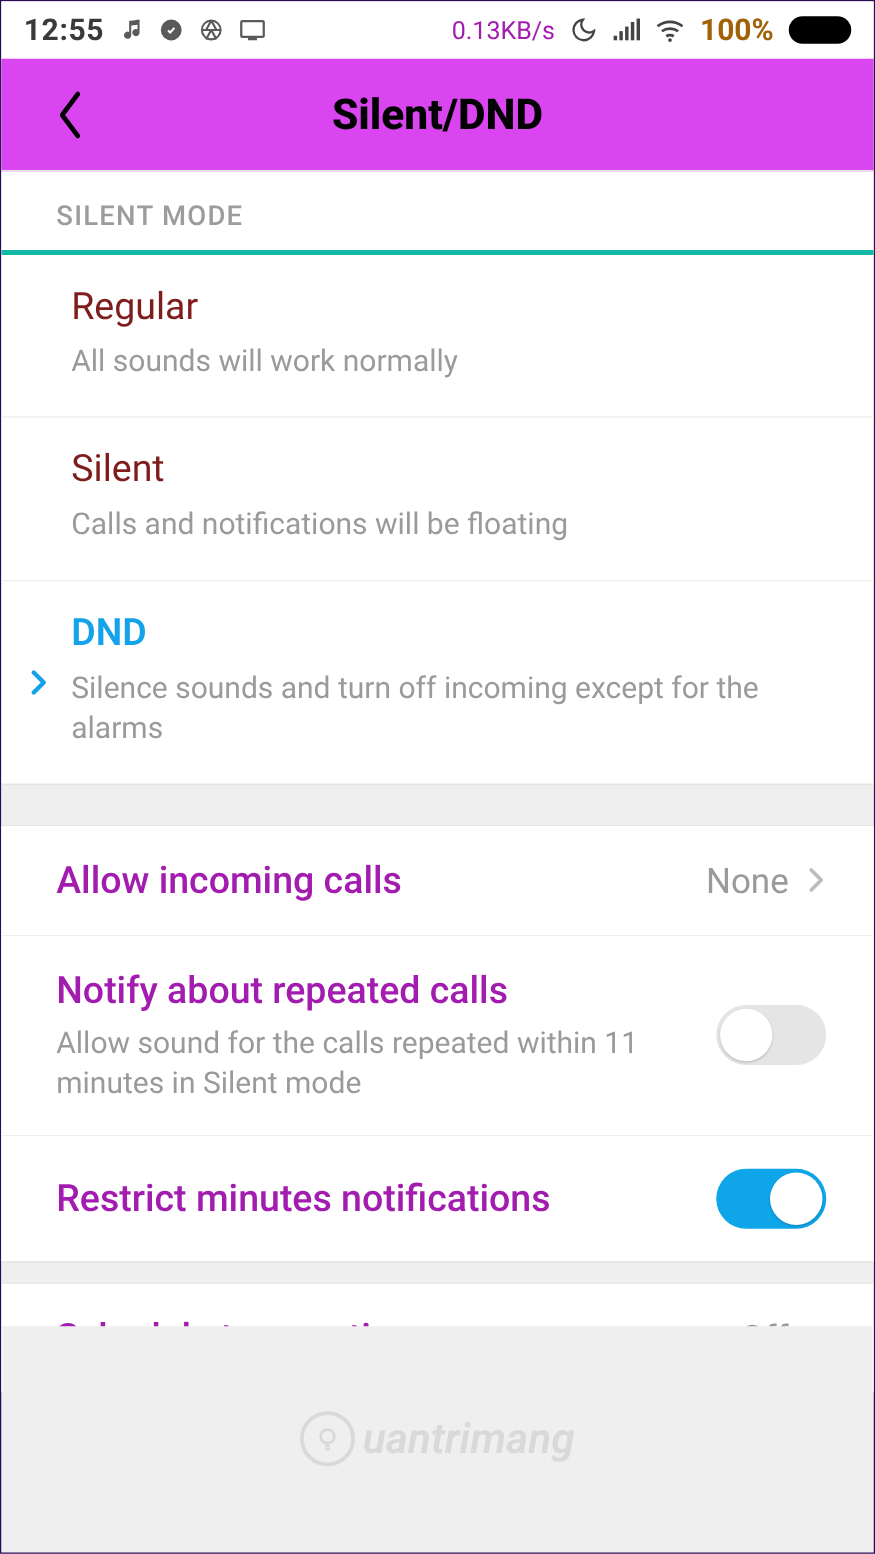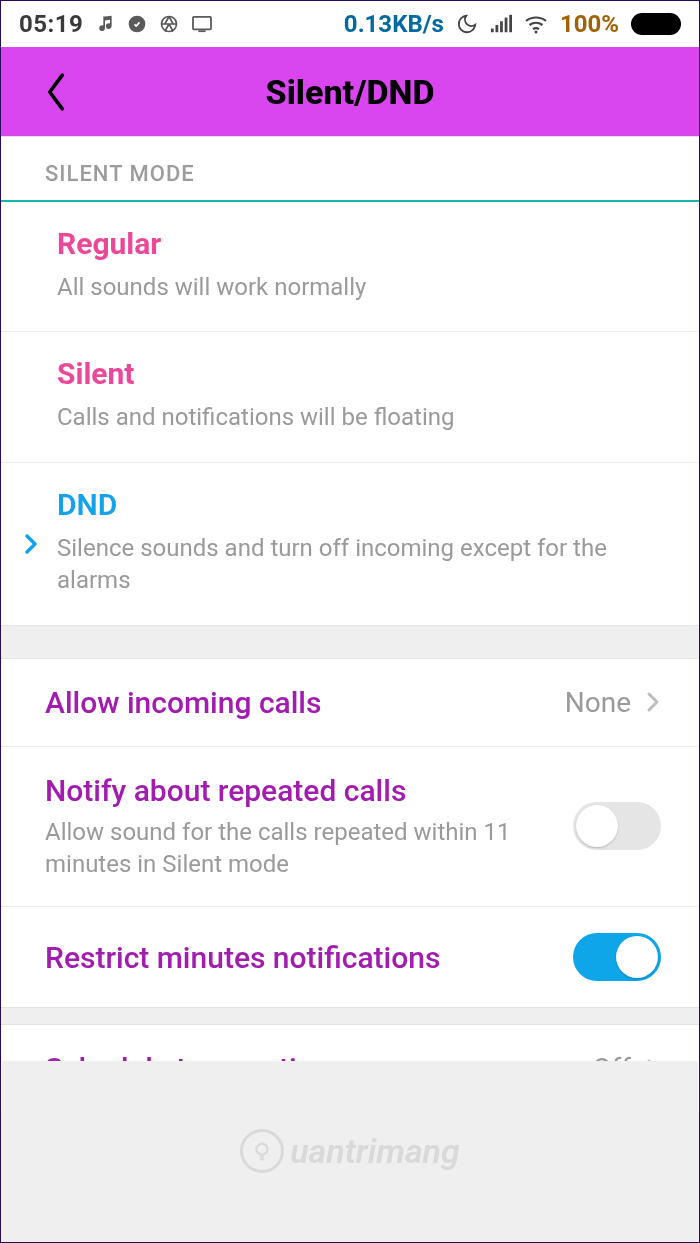--- a/index.html
+++ b/index.html
@@ -17,21 +17,21 @@
       display: flex;
       justify-content: space-between;
       align-items: center;
       height: 46px;
       padding: 0 18px;
       background: #fff;
     }
     .sb-left, .sb-right { display: flex; align-items: center; gap: 12px; }
     .sb-time { font-size: 24px; font-weight: 700; color: #3a3a3a; letter-spacing: 0.5px; }
     .sb-ic { color: #5a5a5a; display: inline-flex; }
-    .sb-kbs { font-size: 24px; font-weight: 700; color: #0369a1; }
+    .sb-kbs { font-size: 20px; font-weight: 400; color: #a21caf; }
     .sb-batt { font-size: 24px; font-weight: 700; color: #a16207; }
     .sb-pill {
       width: 50px; height: 22px; border: 3px solid #000; border-radius: 12px;
       background: #000; position: relative;
     }
     .sb-pill:after { content:""; position:absolute; right:-6px; top:4px; width:4px; height:8px; background:#000; border-radius:2px; display:none; }
 
     .header {
       background:#d946ef;
       display:flex; align-items:center;
@@ -48,33 +48,33 @@
       font-size: 34px;
       font-weight: 800;
       color: #000;
     }
 
     .section-label {
       padding: 24px 44px 14px;
       font-size: 22px; font-weight: 500;
       color: #9c9c9c;
       background:#fff;
-      border-bottom: 2px solid #14b8a6;
+      border-bottom: 4px solid #14b8a6;
       letter-spacing: 1px;
     }
 
     .group { background:#fff; }
     .row {
       padding: 24px 44px 28px 56px;
       border-bottom: 1px solid #eee;
       position: relative;
       cursor: pointer;
     }
     .row:last-child { border-bottom: none; }
-    .row-title { font-size: 30px; font-weight: 700; color:#ec4899; margin-bottom: 10px; }
+    .row-title { font-size: 30px; font-weight: 400; color:#7f1d1d; margin-bottom: 10px; }
     .row-desc { font-size: 24px; font-weight: 400; color:#9a9a9a; line-height: 1.35; }
     .row.selected .row-title { color:#14a2ea; font-weight: 600; }
 
     .sel-indicator {
       position: absolute;
       left: 22px;
       top: 50%;
       transform: translateY(-50%);
       color:#14a2ea;
       display:inline-flex;
@@ -128,21 +128,21 @@
       width:44px; height:44px; border:3px solid #d9d9d9; border-radius:50%;
       display:flex; align-items:center; justify-content:center;
       margin-right:4px;
     }
   </style>
 </head>
 <body>
 
 <div class="statusbar">
   <div class="sb-left">
-    <span class="sb-time">05:19</span>
+    <span class="sb-time">12:55</span>
     <span class="sb-ic">
       <svg width="20" height="20" viewBox="0 0 24 24" fill="#5a5a5a">
           <path d="M12 3l8-1v12.5a3.5 3.5 0 11-2-3.16V7l-6 .75V17a3.5 3.5 0 11-2-3.16V3z"></path>
         </svg>
     </span>
     <span class="sb-ic">
       <svg width="20" height="20" viewBox="0 0 24 24" fill="#5a5a5a">
           <circle cx="12" cy="12" r="10"></circle>
           <path d="M9 12.5l2 2 4-4.5" stroke="#fff" stroke-width="2" fill="none"></path>
         </svg>

